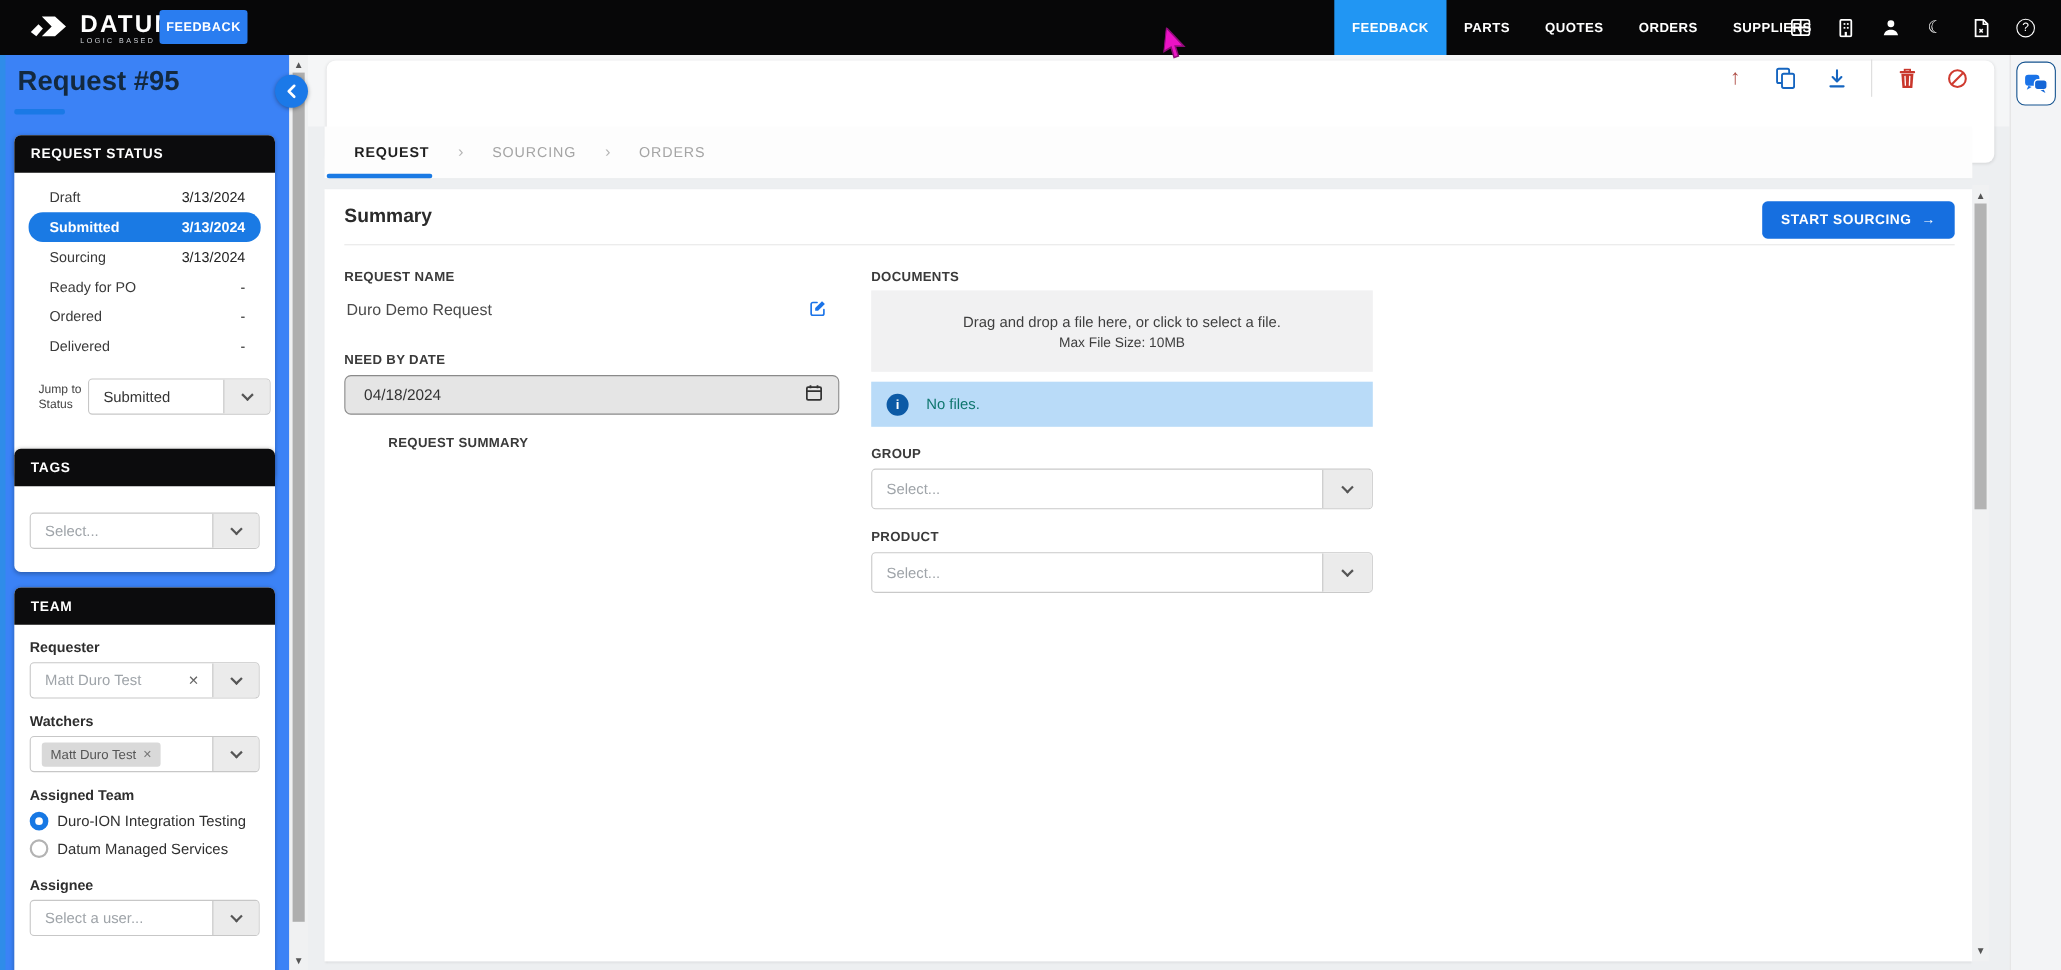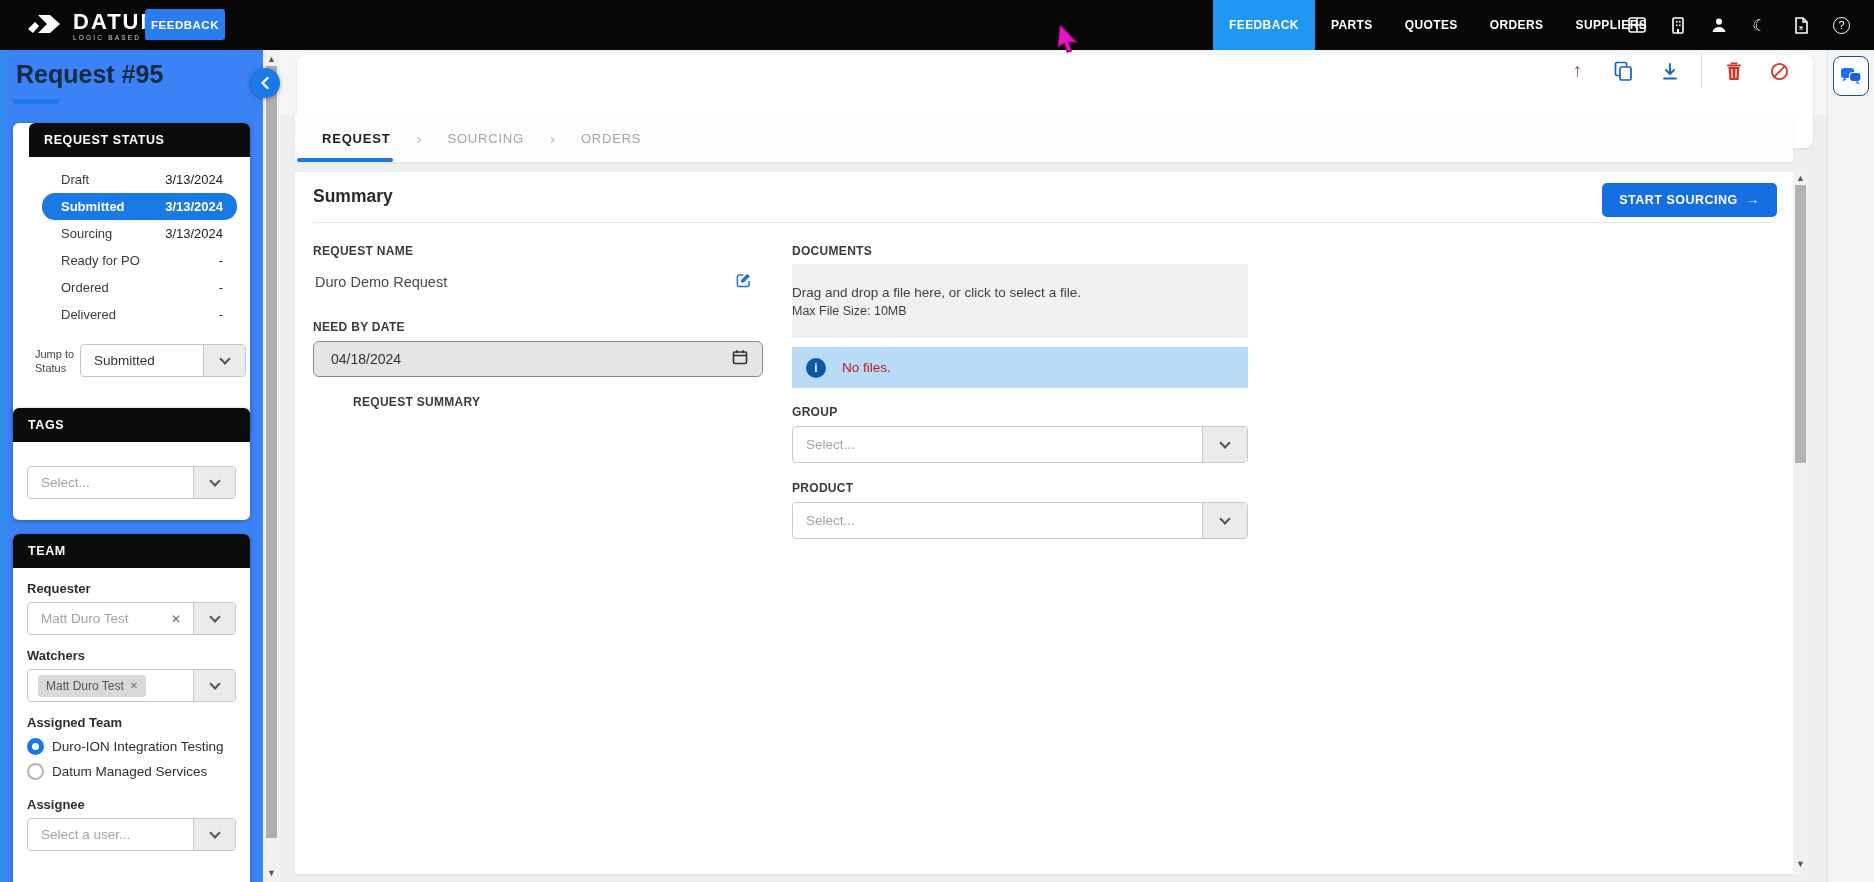--- a/index.html
+++ b/index.html
@@ -23,21 +23,21 @@
 
   
   .cursor { position:absolute; left:1058px; top:26px; z-index:99; transform:rotate(6deg); }
 
   
   .sidebar { position:absolute; left:0; top:50px; width:263px; height:832px; background:#3b82f6; border-left:5px solid #2f8ce9; overflow:hidden; }
   .sb-title { position:absolute; left:11px; top:10px; font-size:25px; font-weight:bold; color:#13293f; }
   .sb-title-underline { position:absolute; left:8px; top:49px; width:46px; height:5px; background:#1a79e6; border-radius:2px; }
   .sb-card { position:absolute; left:8px; width:237px; background:#fff; border-radius:6px; box-shadow:0 1px 4px rgba(0,0,0,.28); }
   .sb-card-header { height:34px; background:#0c0c0d; color:#fff; font-size:12.5px; font-weight:bold; letter-spacing:.6px; display:flex; align-items:center; padding-left:15px; border-radius:6px 6px 0 0; }
-  .status-card { top:73px; height:312px;padding-left:16px; }
+  .status-card { top:73px; height:312px; }
   .status-rows { padding-top:9px; }
   .status-row { display:flex; justify-content:space-between; align-items:center; height:27px; margin:0 13px; padding:0 14px 0 19px; border-radius:13px; font-size:13px; color:#3a3a3a; cursor:pointer; }
   .status-row .val { color:#222; }
   .status-row.active { background:#1a7ae4; }
   .status-row.active span { color:#fff; font-weight:bold; }
   .jump-row { position:absolute; left:0; top:224px; width:100%; display:flex; align-items:center; }
   .jump-label { margin-left:22px; font-size:11px; color:#444; line-height:1.3; }
   .jump-select { position:absolute; left:67px; top:-3px; width:166px; height:33px; border:1px solid #c7c7c7; border-radius:4px; background:#fff; display:flex; align-items:center; overflow:hidden; cursor:pointer; }
   .jump-select .sel-text { flex:1; padding-left:13px; font-size:13.5px; color:#333; }
 
@@ -86,26 +86,26 @@
 
   .field-label { position:absolute; font-size:12px; font-weight:bold; letter-spacing:.3px; color:#3a3a3a; }
   .name-value { position:absolute; left:20px; top:102px; font-size:14.5px; color:#4a4a4a; }
   .edit-icon { position:absolute; cursor:pointer; }
   .date-input { position:absolute; left:18px; top:169px; width:450px; height:36px; border:1px solid #8a8a8a; border-radius:6px; background:#e5e5e5; display:flex; align-items:center; cursor:text; }
   .date-input .date-val { flex:1; padding-left:17px; font-size:14px; color:#333; }
   .date-input .cal { margin-right:14px; cursor:pointer; }
   .summary-textarea { position:absolute; left:18px; top:244px; width:450px; height:442px; border:1px solid #b9b9b9; background:#fff; cursor:text; }
   .summary-text { position:absolute; left:13px; top:13px; font-size:12.5px; color:#444; }
 
-  .dropzone { position:absolute; left:497px; top:92px; width:456px; height:74px; background:#f1f1f2; display:flex; flex-direction:column; justify-content:center; gap:4px; cursor:pointer; }
+  .dropzone { position:absolute; left:497px; top:92px; width:456px; height:74px; background:#f1f1f2; display:flex; flex-direction:column; align-items:center; justify-content:center; gap:4px; cursor:pointer; }
   .dz1 { font-size:13.5px; color:#3f3f3f; }
   .dz2 { font-size:12.5px; color:#3f3f3f; }
   .info-bar { position:absolute; left:497px; top:175px; width:456px; height:41px; background:#b9dbf8; display:flex; align-items:center; }
   .info-circle { width:20px; height:20px; border-radius:50%; background:#0c5aa6; color:#fff; font-size:12px; font-weight:bold; display:flex; align-items:center; justify-content:center; margin-left:14px; }
-  .info-text { margin-left:16px; font-size:13.5px; color:#b91c1c; }
+  .info-text { margin-left:16px; font-size:13.5px; color:#0f766e; }
   .g-select { position:absolute; left:497px; width:456px; height:37px; border:1px solid #c9c9c9; border-radius:4px; background:#fff; display:flex; align-items:center; overflow:hidden; cursor:pointer; }
   .g-select .sel-chev-sec { width:45px; }
 
   
   .main-scroll { position:absolute; left:1793px; top:168px; width:15px; height:706px; background:#f0f1f2; }
   .main-scroll .arr { position:absolute; left:0; width:15px; text-align:center; font-size:9px; color:#555; cursor:pointer; }
   .main-scroll .thumb { position:absolute; left:2px; top:17px; width:11px; height:278px; background:#b3b3b3; cursor:pointer; }
 
   
   .chat-strip { position:absolute; left:1827px; top:50px; width:47px; height:832px; background:#f3f4f6; border-left:1px solid #e3e3e3; }

